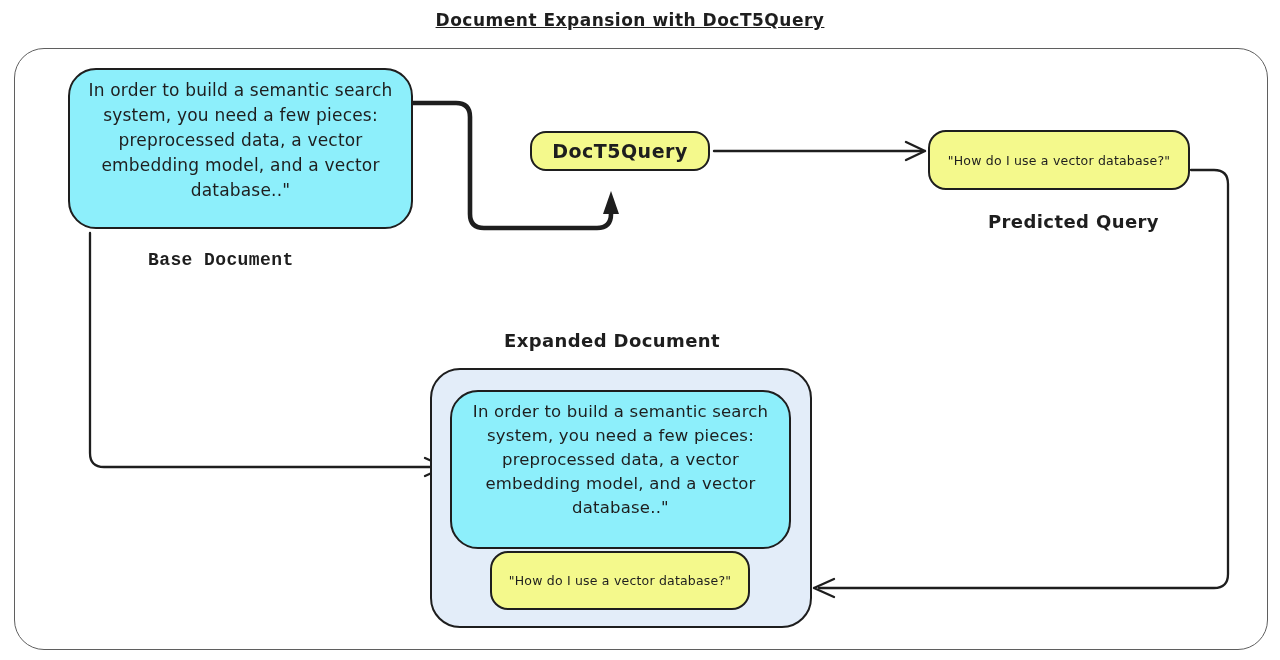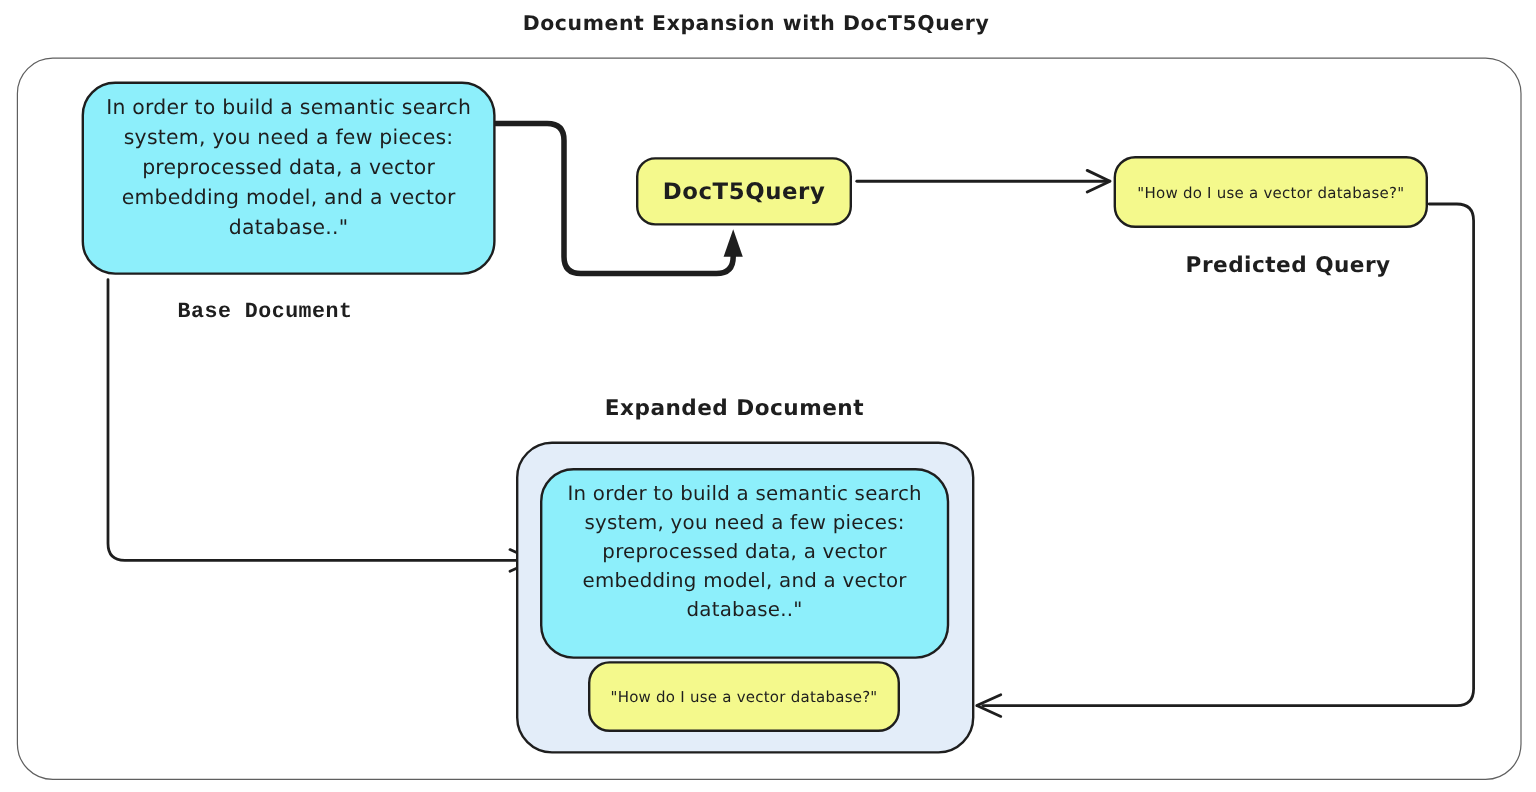--- a/index.html
+++ b/index.html
@@ -4,21 +4,21 @@
 <style>
   html,body{margin:0;padding:0;background:#ffffff;}
   body{
     width:1280px;height:660px;position:relative;overflow:hidden;
     font-family:"DejaVu Sans","Liberation Sans",sans-serif;
     color:#1e1e1e;
   }
   .abs{position:absolute;}
   .title{
     left:0;top:10px;width:1260px;text-align:center;
-    font-size:17px;font-weight:bold;letter-spacing:.5px;
+    font-size:17px;font-weight:bold;letter-spacing:.5px;text-decoration:underline;
   }
   .outer-frame{
     left:14px;top:48px;width:1252px;height:600px;
     border:1.6px solid #5f5f5f;border-radius:30px;background:#ffffff;
   }
   .doc-box{
     background:#8deffb;border:2.6px solid #1e1e1e;border-radius:28px;
     display:flex;align-items:flex-start;justify-content:center;text-align:center;
     box-sizing:border-box;
   }
@@ -26,21 +26,21 @@
     left:68px;top:68px;width:345px;height:161px;
     font-size:17px;line-height:25px;padding:8px 16px;letter-spacing:.2px;
   }
   .label{
     font-size:18px;font-weight:bold;letter-spacing:.4px;white-space:nowrap;
   }
   .base-label{left:148px;top:250px;font-family:Liberation Mono, monospace;}
   .pred-label{left:988px;top:211px;}
   .exp-label{left:422px;top:330px;width:380px;text-align:center;}
   .model-box{
-    left:530px;top:131px;width:180px;height:57px;
+    left:530px;top:131px;width:180px;height:40px;
     background:#f4f98c;border:2.6px solid #1e1e1e;border-radius:16px;
     display:flex;align-items:center;justify-content:center;
     font-size:19px;font-weight:bold;letter-spacing:.5px;box-sizing:border-box;
   }
   .query-box{
     background:#f4f98c;border:2.6px solid #1e1e1e;border-radius:18px;
     display:flex;align-items:center;justify-content:center;text-align:center;
     font-size:12.5px;letter-spacing:.2px;box-sizing:border-box;
   }
   .pred-query{left:928px;top:130px;width:262px;height:60px;}

